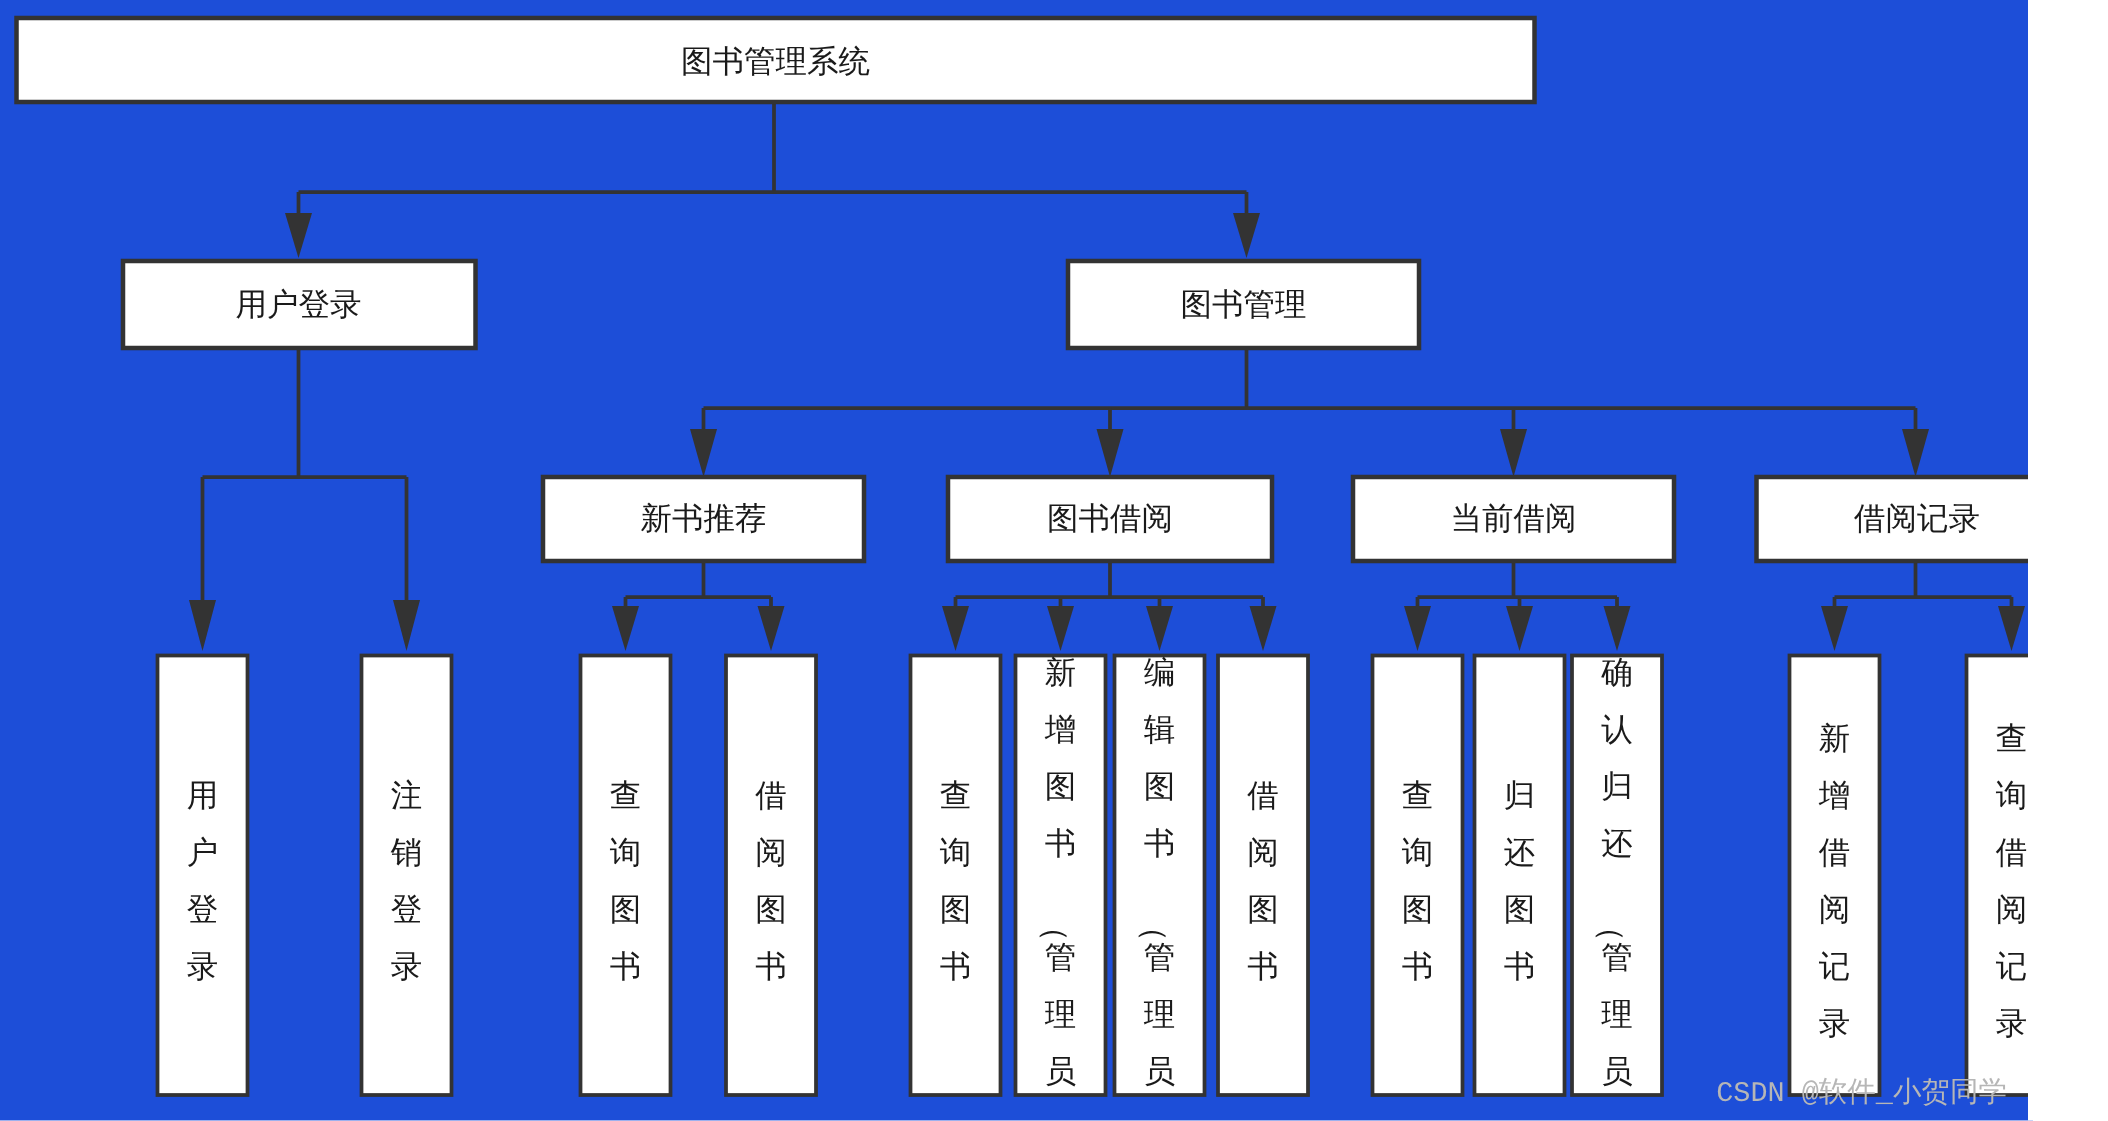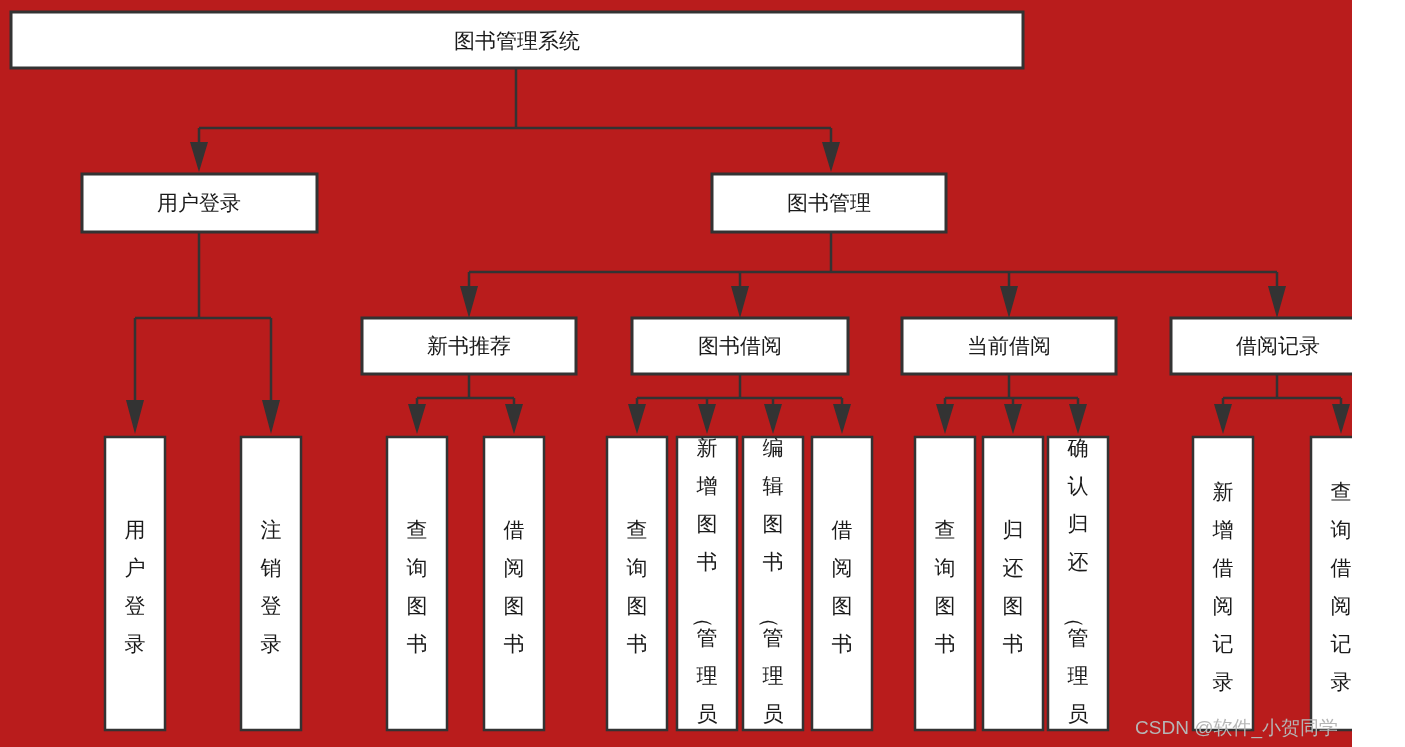--- a/index.html
+++ b/index.html
@@ -8,21 +8,21 @@
     padding: 0;
     background: #ffffff;
   }
   body {
     font-family: "DejaVu Sans", "Liberation Sans", sans-serif;
   }
   #diagram-root {
     position: relative;
     width: 1352px;
     height: 747px;
-    background: #b91c1c;
+    background: #1d4ed8;
     overflow: hidden;
   }
   svg.diagram-canvas {
     position: absolute;
     left: 0;
     top: 0;
     width: 1405px;
     height: 747px;
     display: block;
   }
@@ -55,21 +55,21 @@
   .node-label-v {
     font-family: "DejaVu Sans", "Liberation Sans", sans-serif;
     font-size: 21px;
     fill: #1a1a1a;
     text-anchor: middle;
   }
   .watermark-text {
     position: absolute;
     right: 14px;
     bottom: 6px;
-    font-family: Liberation Sans, sans-serif;
+    font-family: Liberation Mono, monospace;
     font-size: 19px;
     color: #b6b6b6;
     white-space: nowrap;
     user-select: none;
     margin-left: 16px;
   }
 </style>
 </head>
 <body>
 

